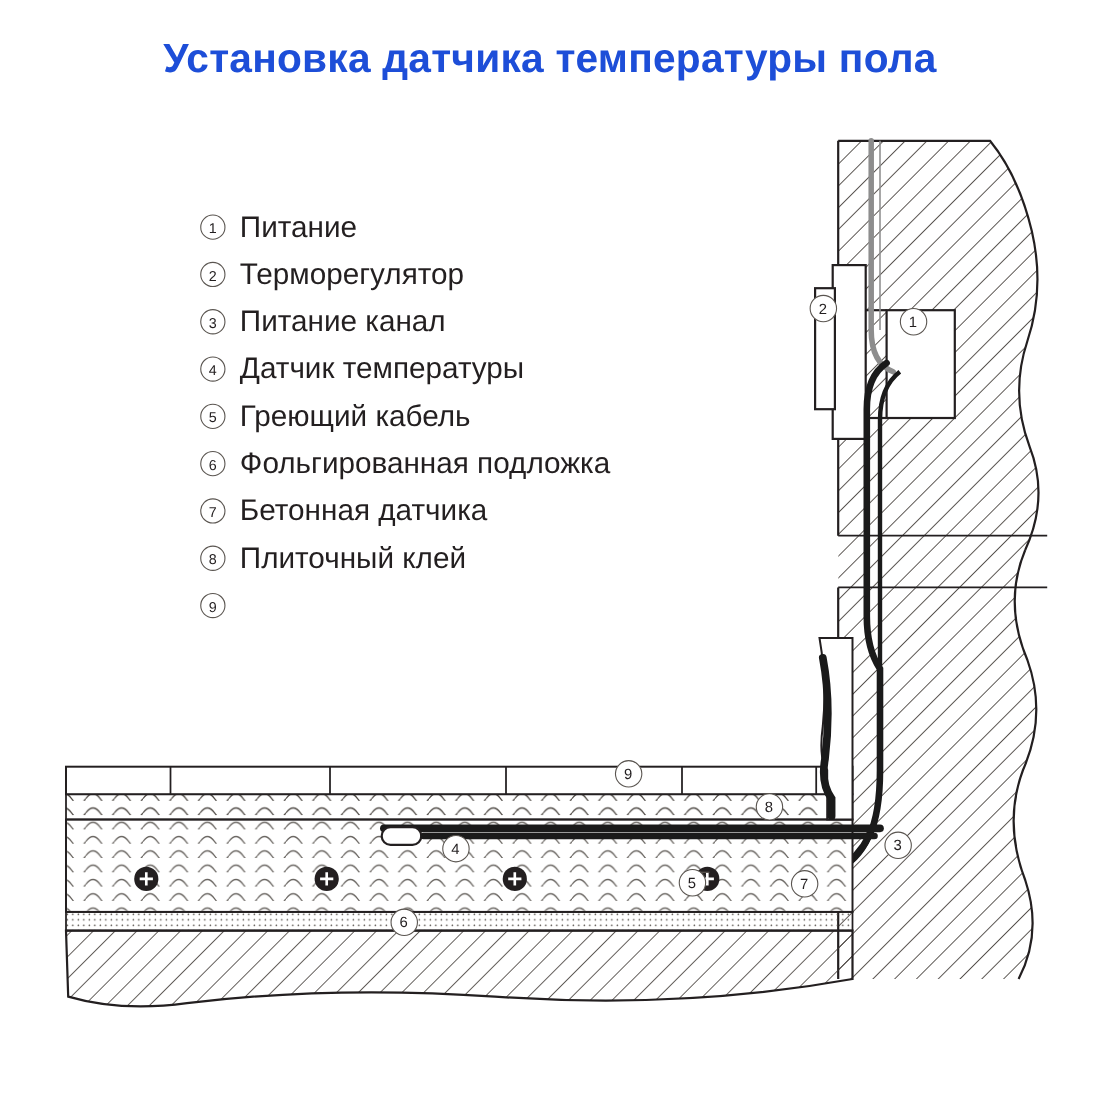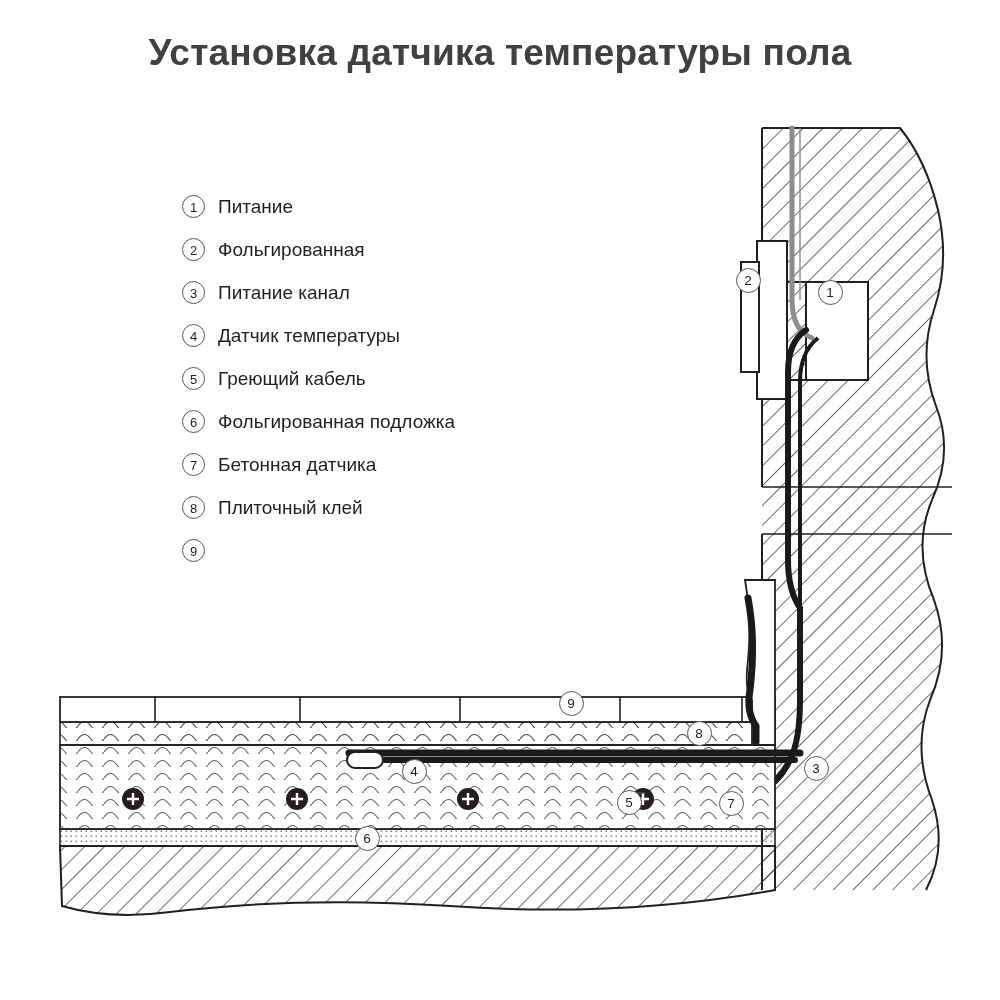--- a/index.html
+++ b/index.html
@@ -23,21 +23,21 @@
   }
   .title {
     position: absolute;
     left: 0;
     top: 32px;
     width: 1000px;
     text-align: center;
     font-size: 37px;
     font-weight: 700;
     letter-spacing: 0.2px;
-    color: #404040;
+    color: #1d4ed8;
   }
   .legend {
     position: absolute;
     left: 182px;
     top: 185px;
     width: 480px;
   }
   .legend-item {
     display: flex;
     align-items: center;
@@ -51,21 +51,21 @@
     border-radius: 50%;
     font-size: 13px;
     line-height: 23px;
     text-align: center;
     color: #231f20;
     background: #fff;
     box-sizing: border-box;
   }
   .legend-label {
     margin-left: 13px;
-    font-size: 19px;
+    font-size: 27px;
     color: #231f20;
     white-space: nowrap;
   }
   .callout {
     position: absolute;
     width: 25px;
     height: 25px;
     margin-left: -12.5px;
     margin-top: -12.5px;
     border: 1.4px solid #5a5550;
@@ -198,21 +198,21 @@
     </g>
   </svg>
 
   <div class="legend">
     <div class="legend-item">
       <div class="legend-num">1</div>
       <div class="legend-label">Питание</div>
     </div>
     <div class="legend-item">
       <div class="legend-num">2</div>
-      <div class="legend-label">Фольгированная</div>
+      <div class="legend-label">Терморегулятор</div>
     </div>
     <div class="legend-item">
       <div class="legend-num">3</div>
       <div class="legend-label">Питание канал</div>
     </div>
     <div class="legend-item">
       <div class="legend-num">4</div>
       <div class="legend-label">Датчик температуры</div>
     </div>
     <div class="legend-item">

